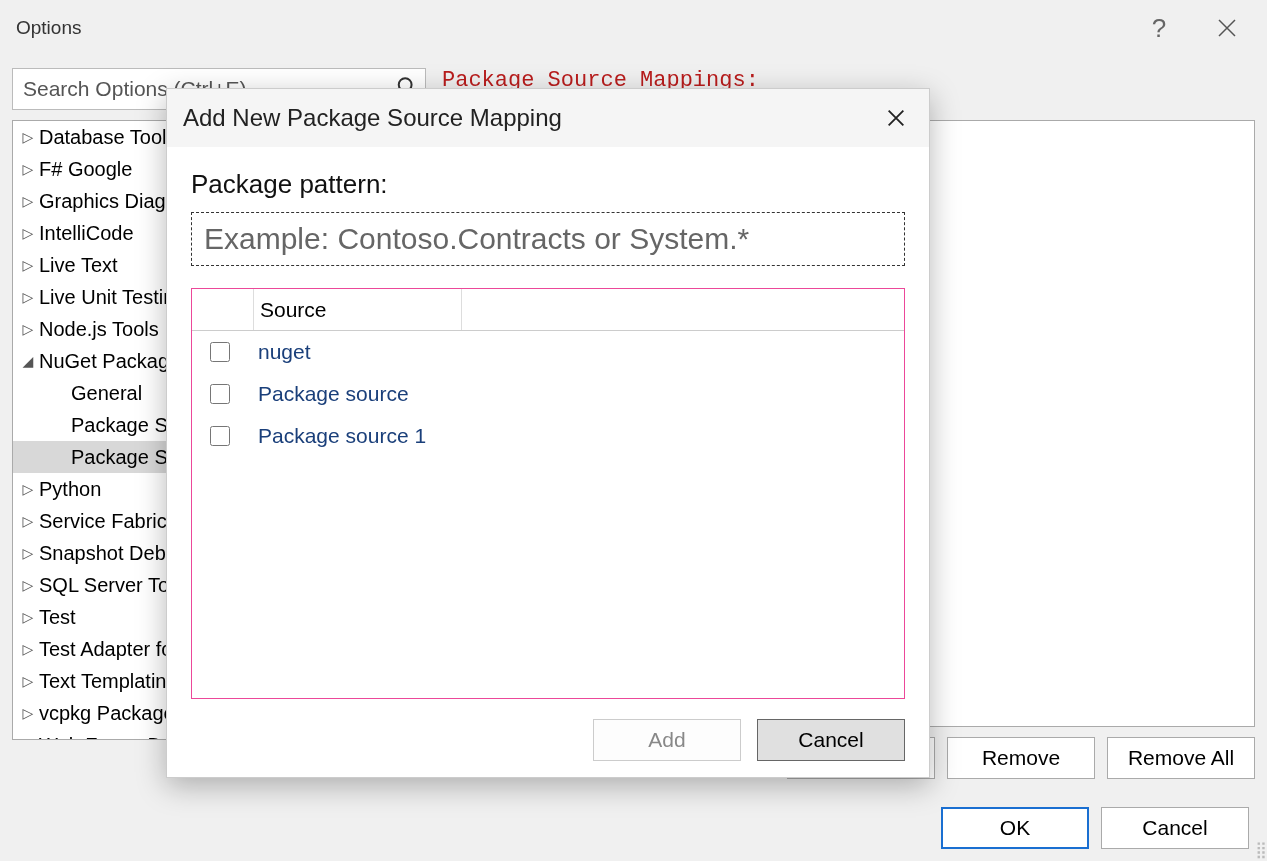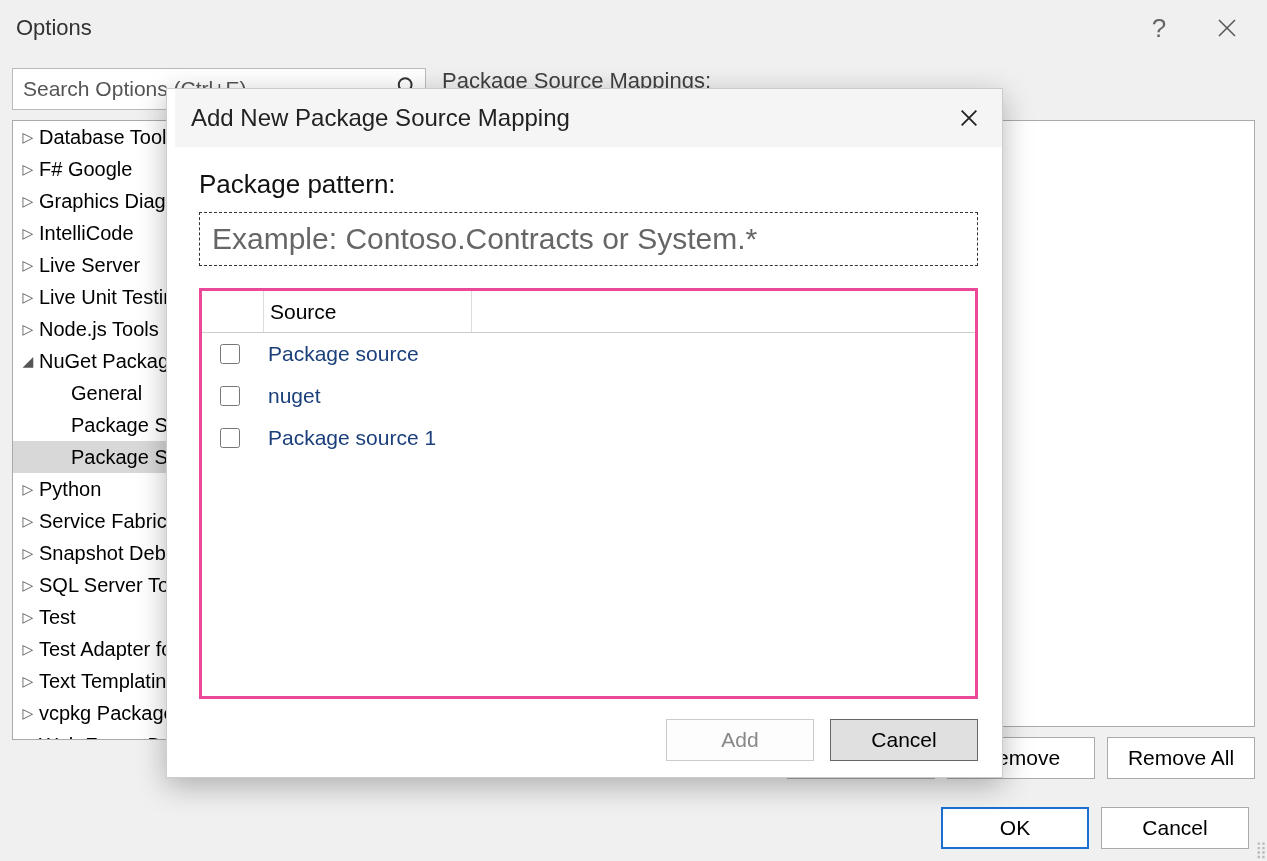--- a/index.html
+++ b/index.html
@@ -19,21 +19,21 @@
       width: 1267px; height: 861px;
       background: #f0f0f0;
     }
     .options-titlebar {
       display: flex;
       align-items: center;
       height: 56px;
       padding: 0 16px;
     }
     .options-title {
-      font-size: 22px;
+      font-size: 19px;
       color: #333;
       flex: 1;
     }
     .help-btn, .close-options {
       width: 48px; height: 48px;
       display: flex; align-items: center; justify-content: center;
       font-size: 26px; color: #666;
       cursor: pointer;
     }
     .close-options { margin-left: 20px; }
@@ -78,21 +78,21 @@
       font-size: 20px;
     }
     .tree-item .glyph {
       width: 18px; display: inline-block; text-align: center;
       font-size: 14px; color: #555;
     }
     .tree-item .label { padding-left: 2px; }
     .tree-item.child { padding-left: 38px; }
     .tree-item.selected { background: #d8d8d8; }
     .right-pane { flex: 1; display: flex; flex-direction: column; }
-    .right-label { font-size: 22px; color: #404040; padding: 0 0 6px 4px; }
+    .right-label { font-size: 22px; color: #b91c1c; padding: 0 0 6px 4px; font-family: Liberation Mono, monospace; }
     .mapping-list {
       flex: 1; border: 1px solid #aaa; background: #fff;
       height: 560px;
     }
     .right-buttons {
       display: flex; gap: 12px; justify-content: flex-end;
       margin-top: 10px;
     }
     .btn {
       min-width: 148px; height: 42px;
@@ -109,25 +109,24 @@
     .btn.primary { border: 2px solid #1a6fd1; }
     .resize-grip {
       position: absolute; right: 2px; bottom: 2px;
       color: #bbb; font-size: 16px; letter-spacing: -2px;
     }
 
     
     .modal {
       position: absolute;
       left: 166px; top: 88px;
-      width: 837px; height: 690px;
+      width: 764px; height: 690px;
       background: #fff;
       box-shadow: 0 8px 28px rgba(0,0,0,0.28);
       border: 1px solid #ccc;
-      padding-left: 8px;
     }
     .modal-titlebar {
       height: 58px;
       display: flex; align-items: center;
       padding: 0 12px 0 16px;
       background: #f5f5f5;
     }
     .modal-title { font-size: 24px; color: #222; flex: 1; }
     .modal-close {
       width: 42px; height: 42px;
@@ -139,21 +138,21 @@
     .pattern-input {
       width: 100%; height: 54px;
       border: 1px dashed #333;
       padding: 0 12px;
       font-size: 30px;
       background: #fff;
     }
     .pattern-input::placeholder { color: #666; }
     .source-table {
       margin-top: 22px;
-      border: 3px solid #ec4899;
+      border: 1px solid #ec4899;
       flex: 1;
       background: #fff;
       display: flex; flex-direction: column;
     }
     .source-header {
       display: flex; align-items: center;
       height: 42px;
       border-bottom: 1px solid #ccc;
       font-size: 21px;
     }
@@ -216,21 +215,21 @@
           <div class="tree-item">
             <span class="glyph">▷</span>
             <span class="label">Graphics Diagnostics</span>
           </div>
           <div class="tree-item">
             <span class="glyph">▷</span>
             <span class="label">IntelliCode</span>
           </div>
           <div class="tree-item">
             <span class="glyph">▷</span>
-            <span class="label">Live Server</span>
+            <span class="label">Live Text</span>
           </div>
           <div class="tree-item">
             <span class="glyph">▷</span>
             <span class="label">Live Unit Testing</span>
           </div>
           <div class="tree-item">
             <span class="glyph">▷</span>
             <span class="label">Node.js Tools</span>
           </div>
           <div class="tree-item">
@@ -317,25 +316,25 @@
     <input class="pattern-input" placeholder="Example: Contoso.Contracts or System.*" style="">
     <div class="source-table">
       <div class="source-header">
         <div class="col-check"></div>
         <div class="col-source">Source</div>
         <div class="col-rest"></div>
       </div>
       <div id="source-rows">
           <div class="source-row">
             <input type="checkbox" style="">
-            <span class="name">Package source</span>
+            <span class="name">nuget</span>
           </div>
           <div class="source-row">
             <input type="checkbox" style="">
-            <span class="name">nuget</span>
+            <span class="name">Package source</span>
           </div>
           <div class="source-row">
             <input type="checkbox" style="">
             <span class="name">Package source 1</span>
           </div>
         </div>
     </div>
     <div class="modal-buttons">
       <div class="btn disabled">Add</div>
       <div class="btn active">Cancel</div>

